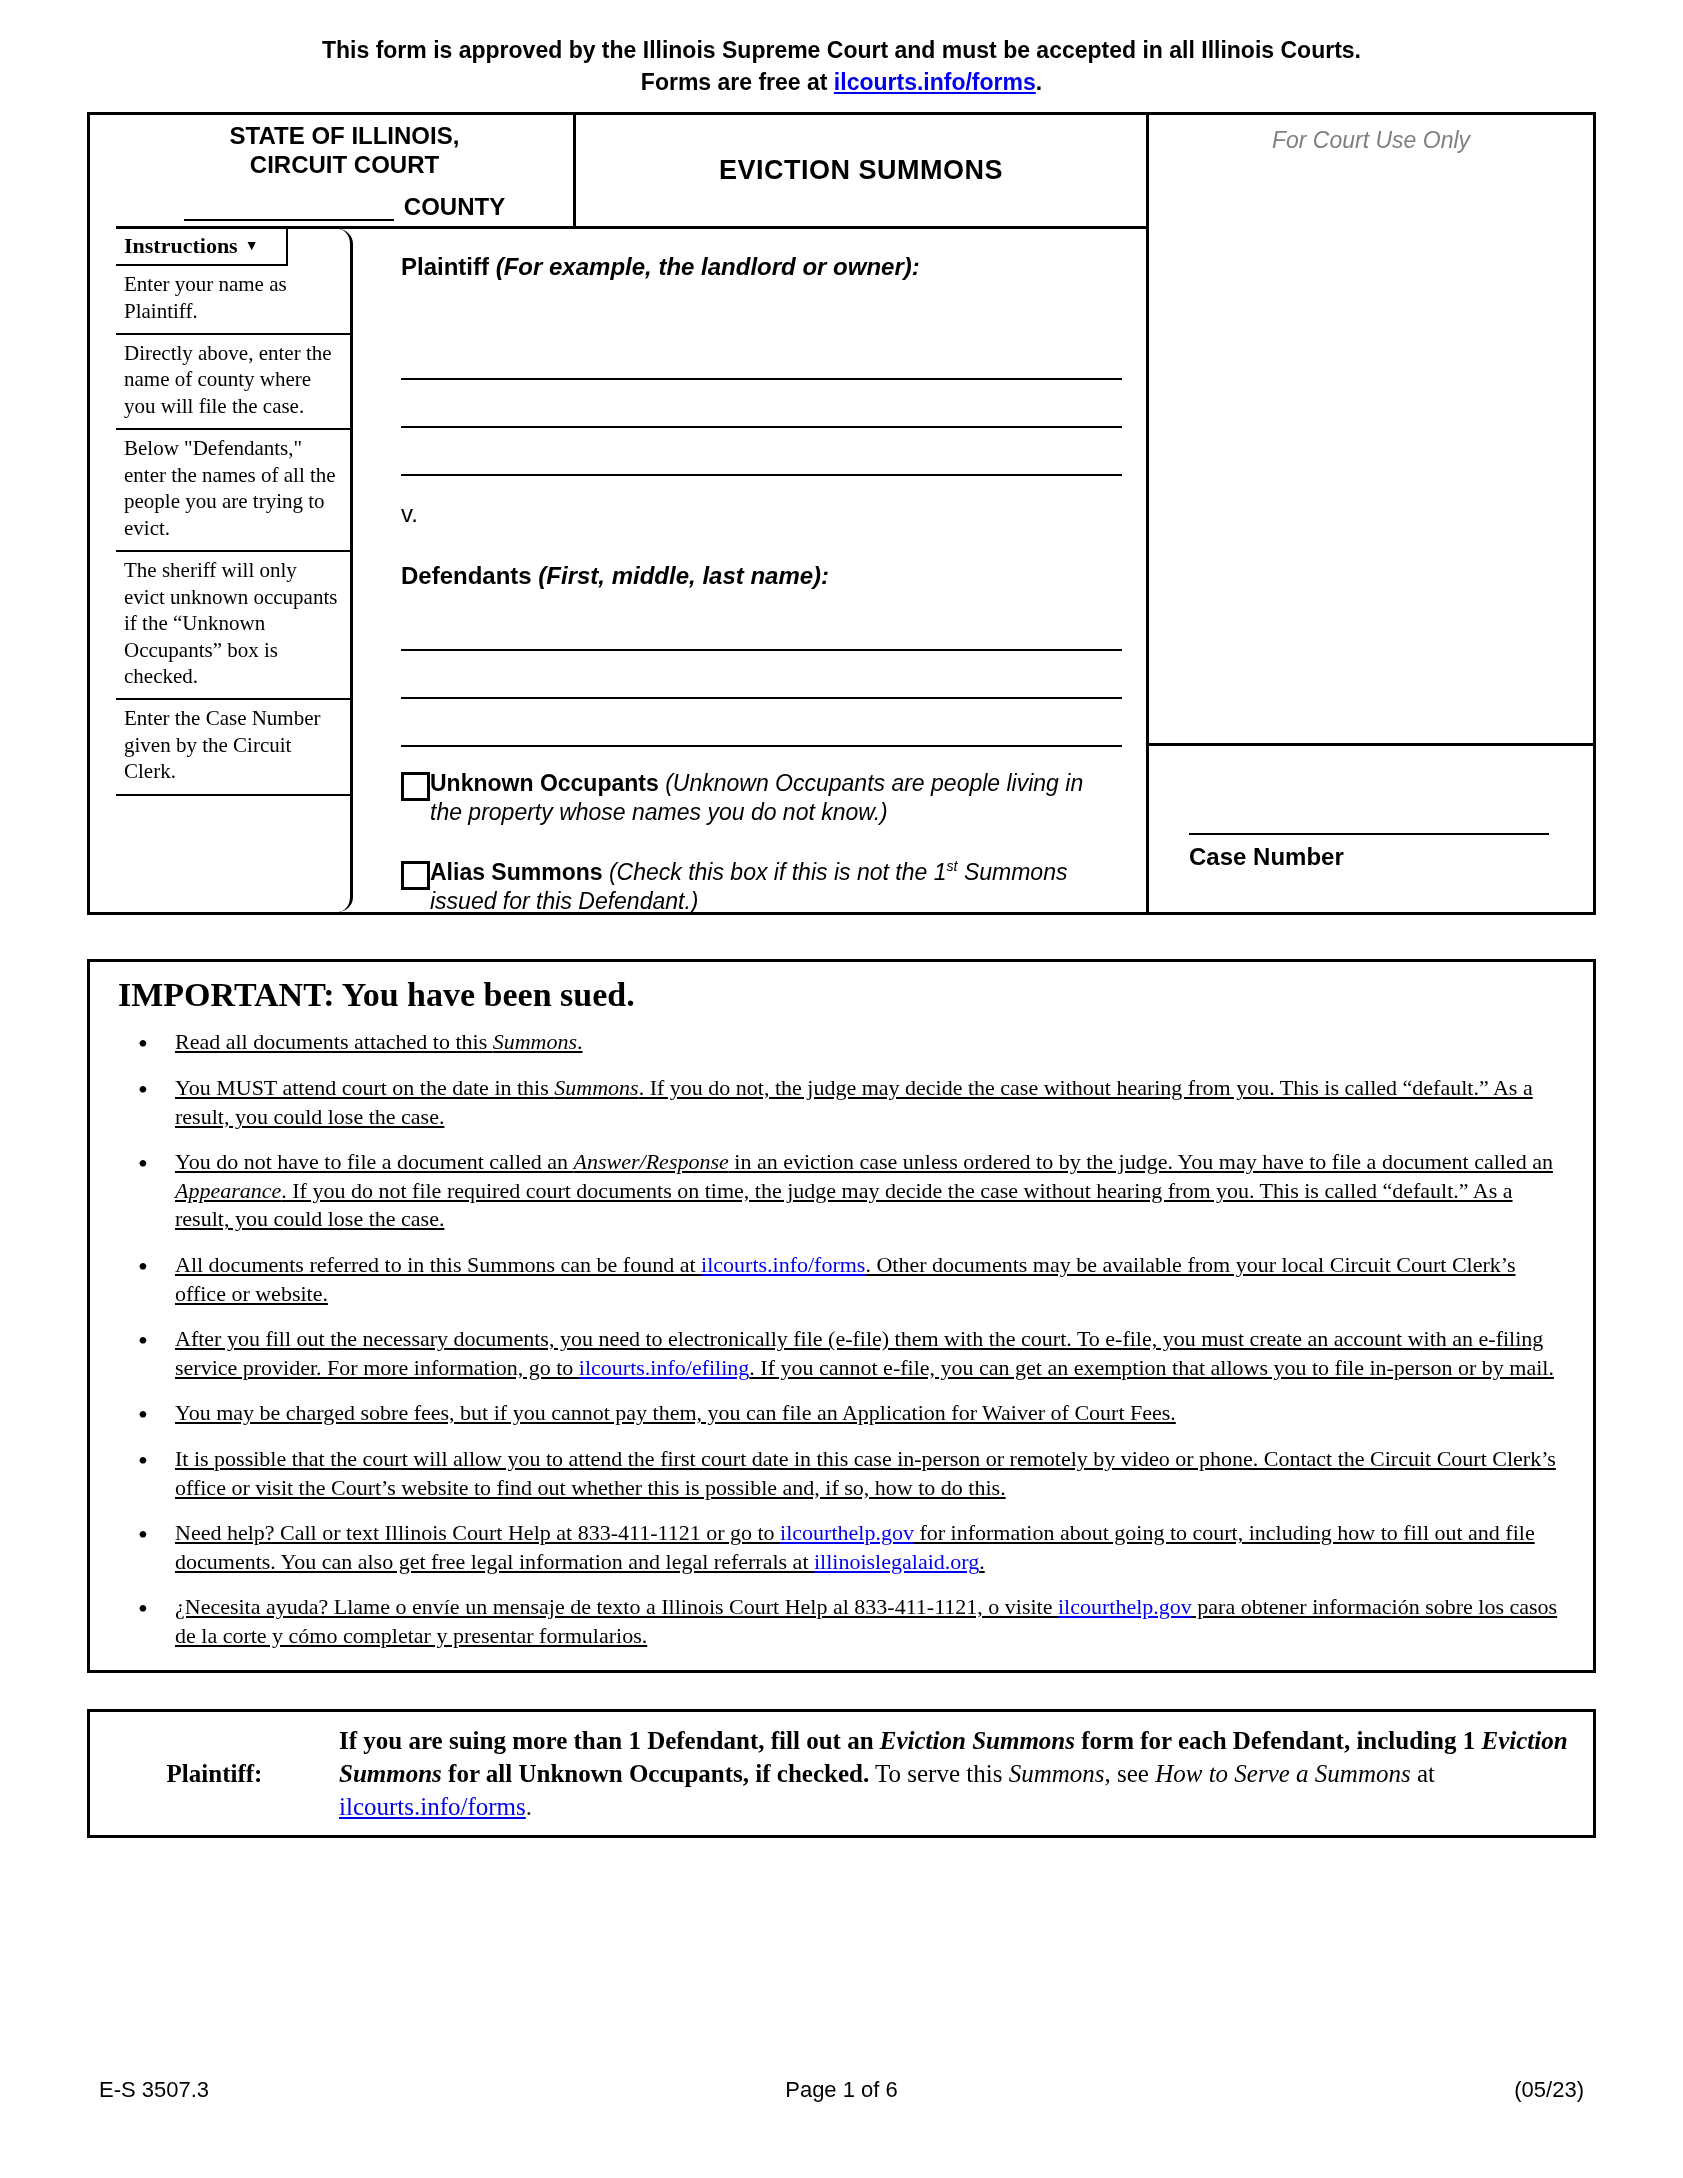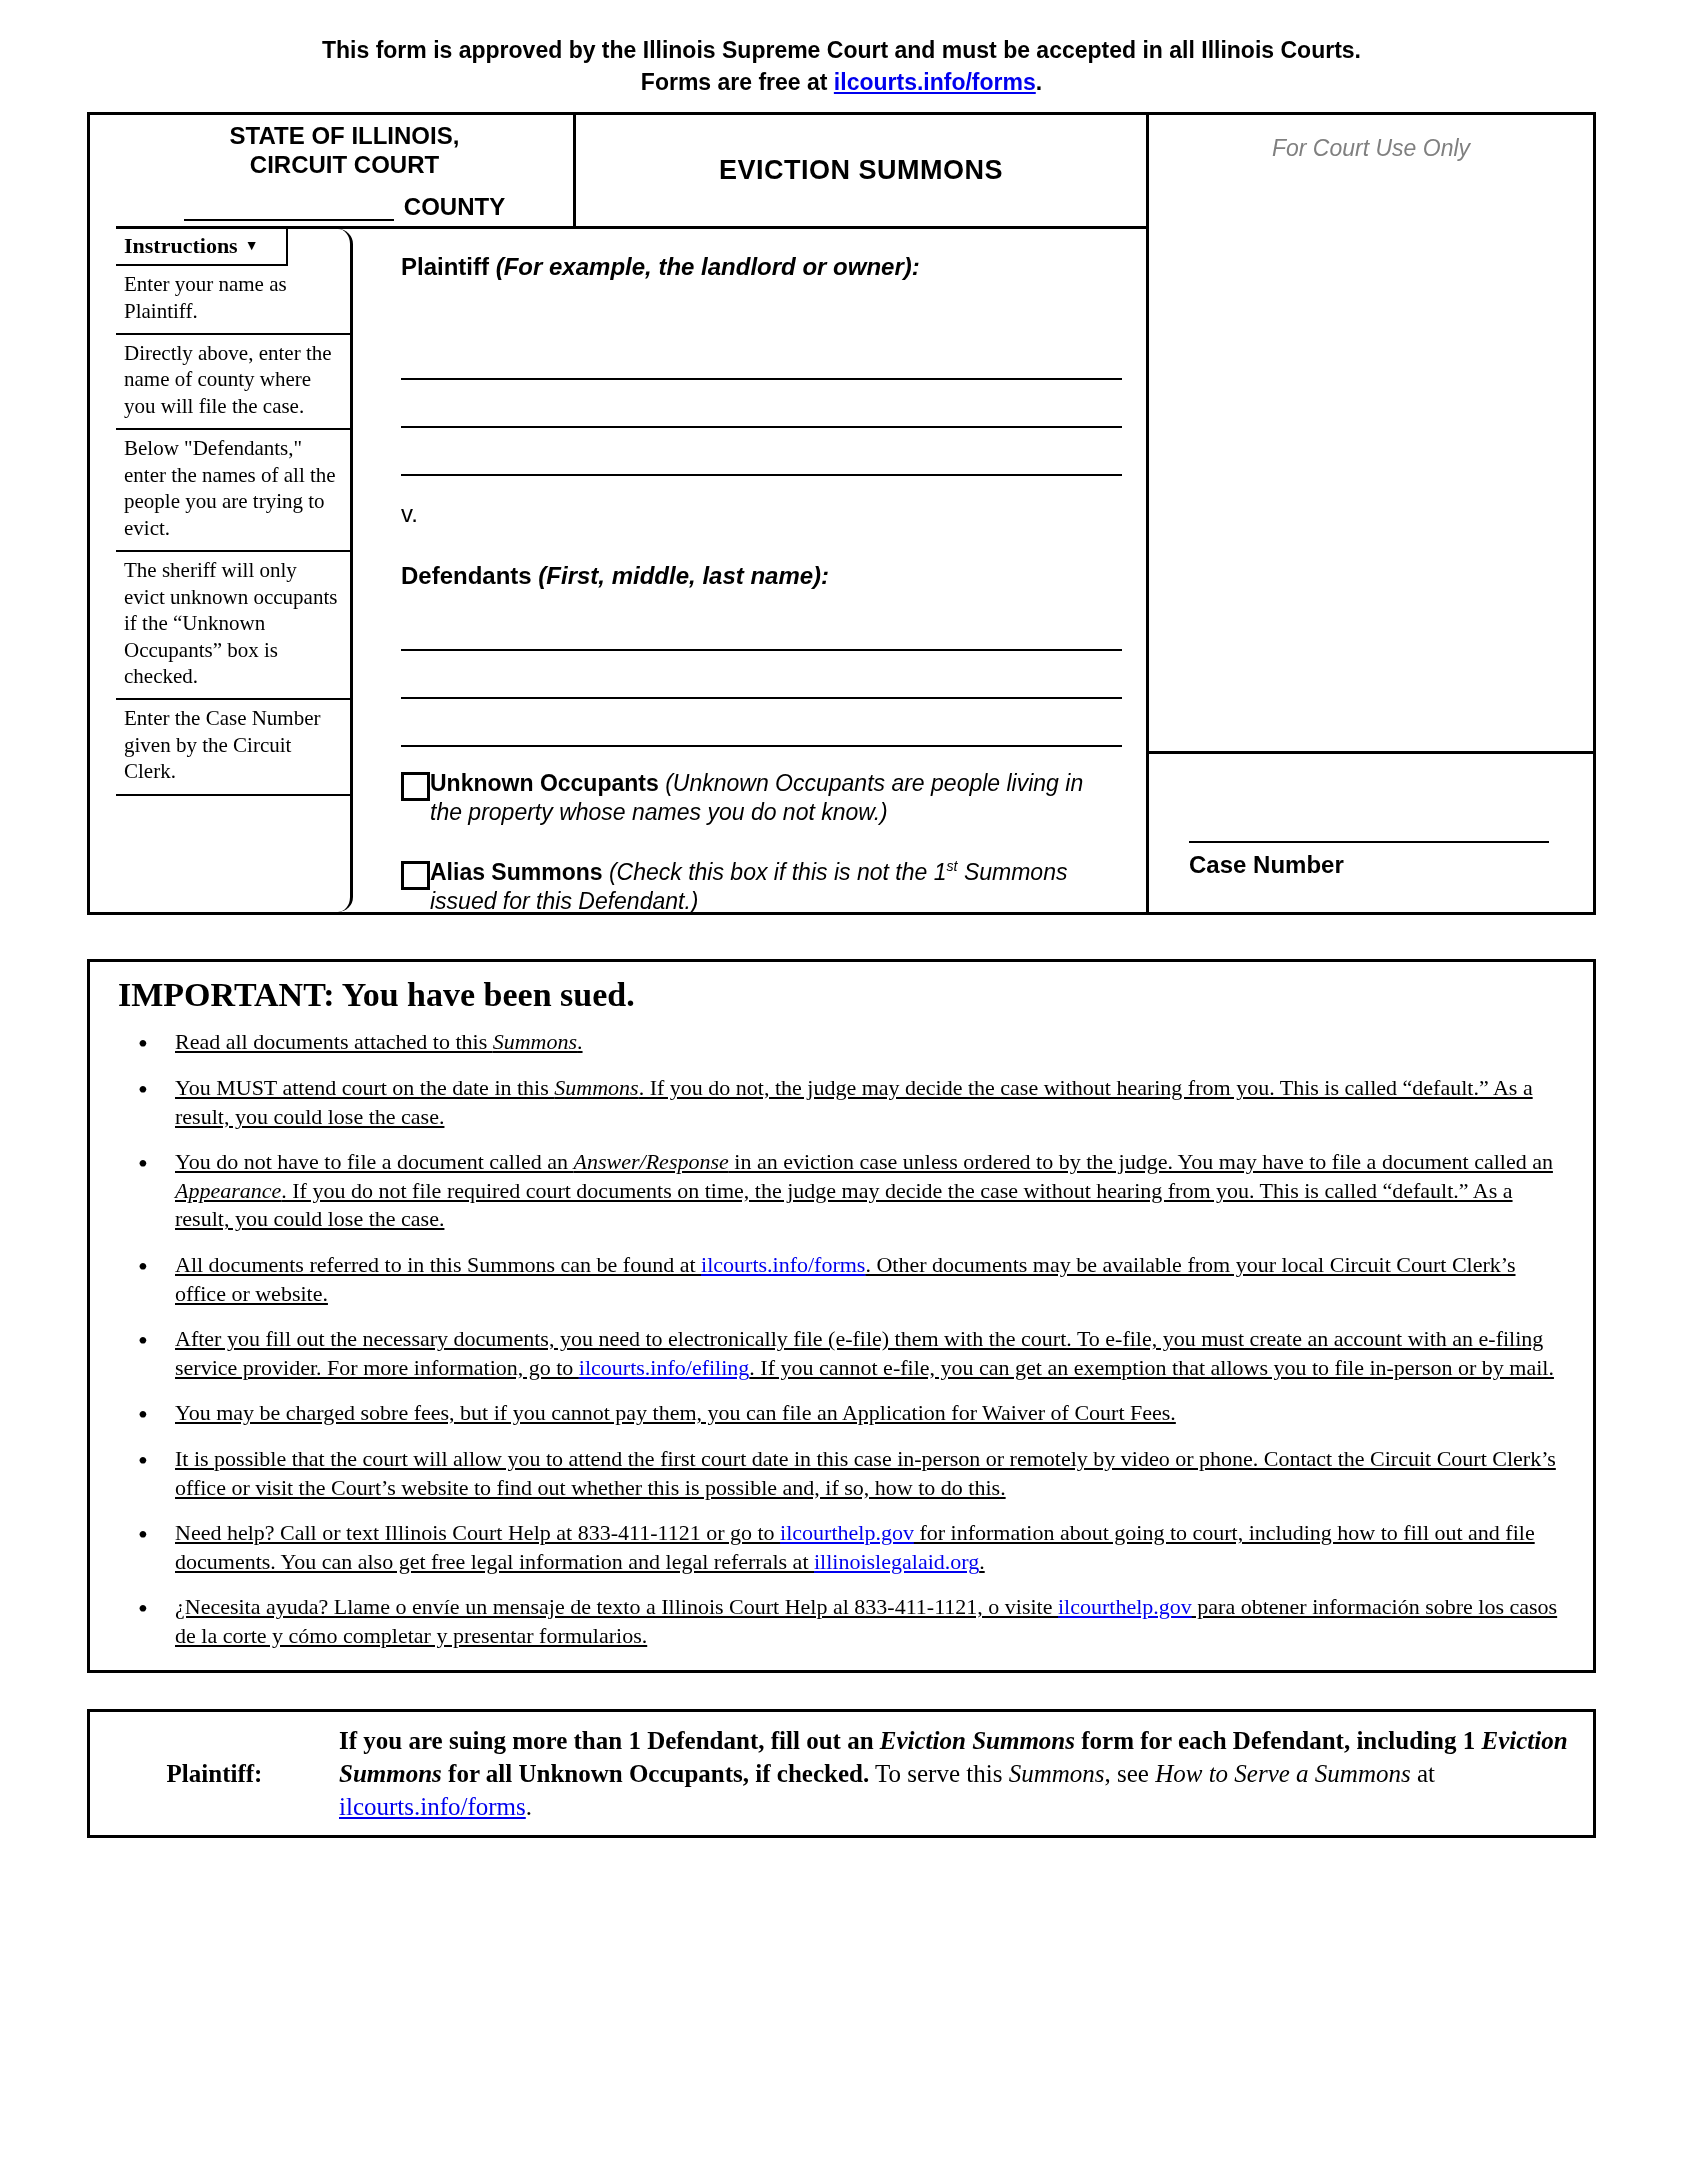--- a/index.html
+++ b/index.html
@@ -42,21 +42,21 @@
   .write-lines{margin-top:50px;width:721px;}
   .write-lines.defendants{margin-top:12px;}
   .wline{height:46px;border-bottom:2px solid #000;}
   .versus{margin-top:24px;}
   .defendants-label{margin-top:34px;}
   .chk-row{display:flex;gap:0;margin-top:22px;padding-right:2px;}
   .chk-row.alias{margin-top:30px;}
   .chk{width:29px;height:29px;border:3px solid #000;flex:none;margin-top:3px;background:#fff;box-sizing:border-box;}
   .chk-text{font-size:23px;line-height:1.28;}
 
-  .court-use-cell{height:616px;flex:none;border-bottom:3px solid #000;text-align:center;padding-top:20px;
+  .court-use-cell{height:616px;flex:none;border-bottom:3px solid #000;text-align:center;padding-top:12px;
                   font-family:"Liberation Sans",sans-serif;font-style:italic;font-size:23px;
                   color:var(--muted,#808080);}
   .case-cell{flex:1;padding:0 44px 0 40px;font-family:"Liberation Sans",sans-serif;}
   .case-line{margin-top:87px;border-bottom:2px solid #000;width:100%;max-width:366px;height:0;}
   .case-label{font-weight:bold;font-size:24px;margin-top:8px;}
 
   
   .important-box{margin-top:44px;border:3px solid #000;padding:14px 34px 20px 28px;}
   .imp-title{text-align:left;font-weight:bold;font-size:34px;margin-bottom:14px;}
   .imp-list{list-style:none;margin:0;padding:0;font-size:22px;line-height:1.3;text-decoration:underline;}
@@ -174,15 +174,20 @@
       <li><span>Need help? Call or text Illinois Court Help at 833-411-1121 or go to </span><a href="#" class="lnk">ilcourthelp.gov</a><span> for information about going to court, including how to fill out and file documents. You can also get free legal information and legal referrals at </span><a href="#" class="lnk">illinoislegalaid.org</a><span>.</span></li>
       <li><span>¿Necesita ayuda? Llame o envíe un mensaje de texto a Illinois Court Help al 833-411-1121, o visite </span><a href="#" class="lnk">ilcourthelp.gov</a><span> para obtener información sobre los casos de la corte y cómo completar y presentar formularios.</span></li>
     </ul>
   </div>
 
   <div class="note-box">
     <div class="note-left">Plaintiff:</div>
     <div class="note-right"><span class="bd">If you are suing more than 1 Defendant, fill out an </span><span class="bd it">Eviction Summons</span><span class="bd"> form for each Defendant, including 1 </span><span class="bd it">Eviction Summons</span><span class="bd"> for all Unknown Occupants, if checked.</span><span> To serve this </span><span class="it">Summons</span><span>, see </span><span class="it">How to Serve a Summons</span><span> at </span><a href="#" class="lnk">ilcourts.info/forms</a><span>.</span></div>
   </div>
 
+  <div class="footer">
+    <span class="f-left">E-S 3507.3</span>
+    <span class="f-center">Page 1 of 6</span>
+    <span class="f-right">(05/23)</span>
+  </div>
 
 </div>
 
 
 </body></html>

